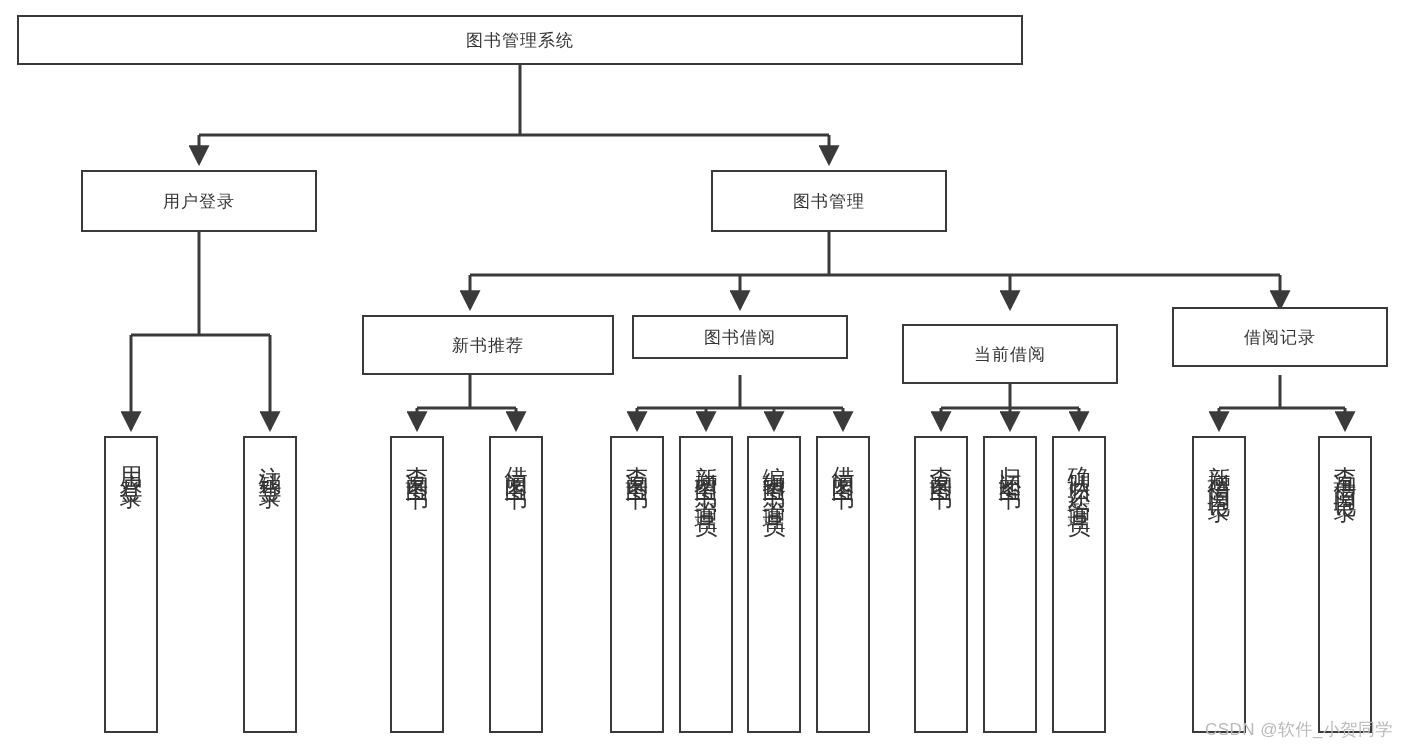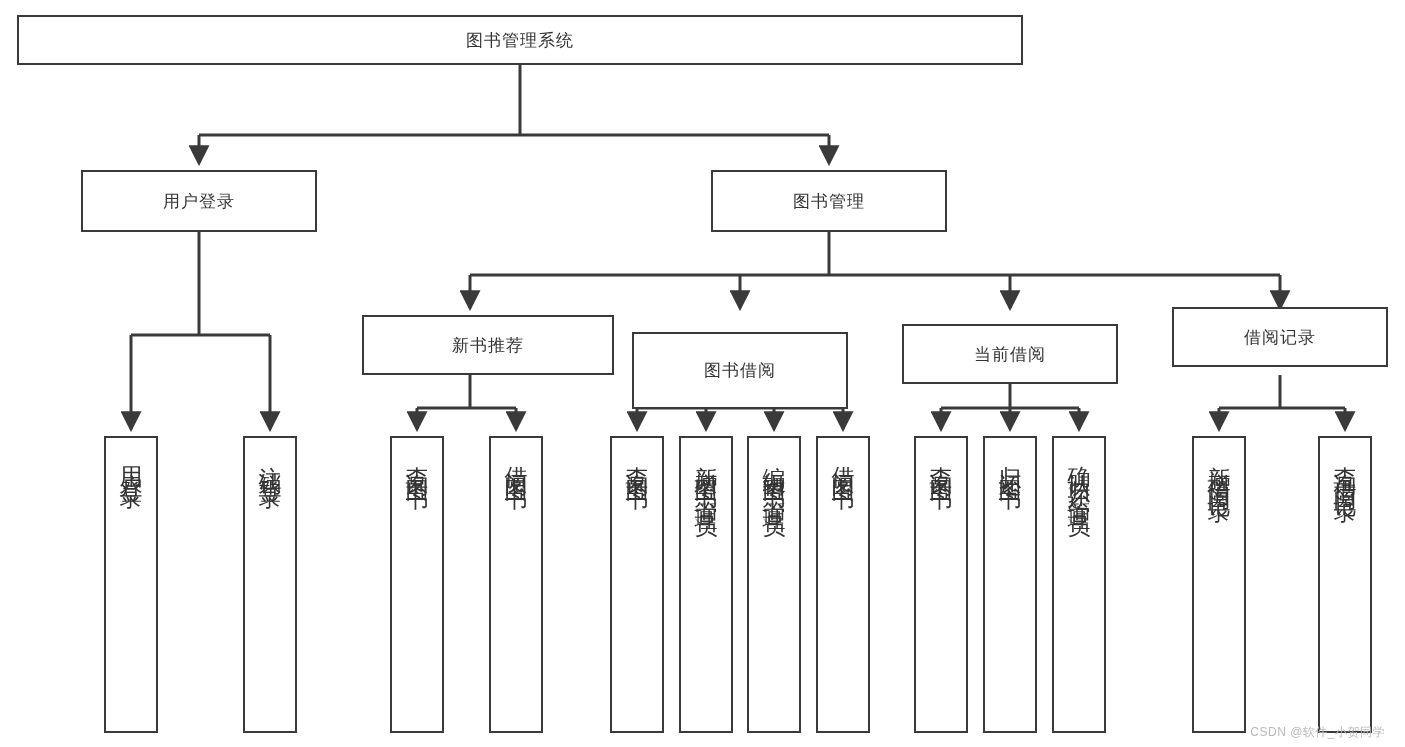--- a/index.html
+++ b/index.html
@@ -56,23 +56,23 @@
   .node.vert .node-label {
     font-size: 23px;
     writing-mode: vertical-rl;
     text-orientation: upright;
     letter-spacing: 7px;
     line-height: 1.0;
     white-space: nowrap;
   }
   .watermark {
     position: absolute;
-    right: 20px;
+    right: 12px;
     bottom: 6px;
-    font-size: 12px;
+    font-size: 17px;
     color: #b9b9b9;
     letter-spacing: 0.5px;
     z-index: 3;
     user-select: none;
     white-space: nowrap;
   }
 </style>
 </head>
 <body>
 
@@ -137,21 +137,21 @@
   </div>
 
   <div class="node horiz" style="left:711px; top:170px; width:236px; height:62px;">
     <span class="node-label">图书管理</span>
   </div>
 
   <div class="node horiz" style="left:362px; top:315px; width:252px; height:60px;">
     <span class="node-label">新书推荐</span>
   </div>
 
-  <div class="node horiz" style="left:632px; top:332px; width:216px; height:77px;">
+  <div class="node horiz" style="left:632px; top:315px; width:216px; height:44px;">
     <span class="node-label">图书借阅</span>
   </div>
 
   <div class="node horiz" style="left:902px; top:315px; width:216px; height:60px;margin-top:9px;">
     <span class="node-label">当前借阅</span>
   </div>
 
   <div class="node horiz" style="left:1172px; top:307px; width:216px; height:60px;">
     <span class="node-label">借阅记录</span>
   </div>

